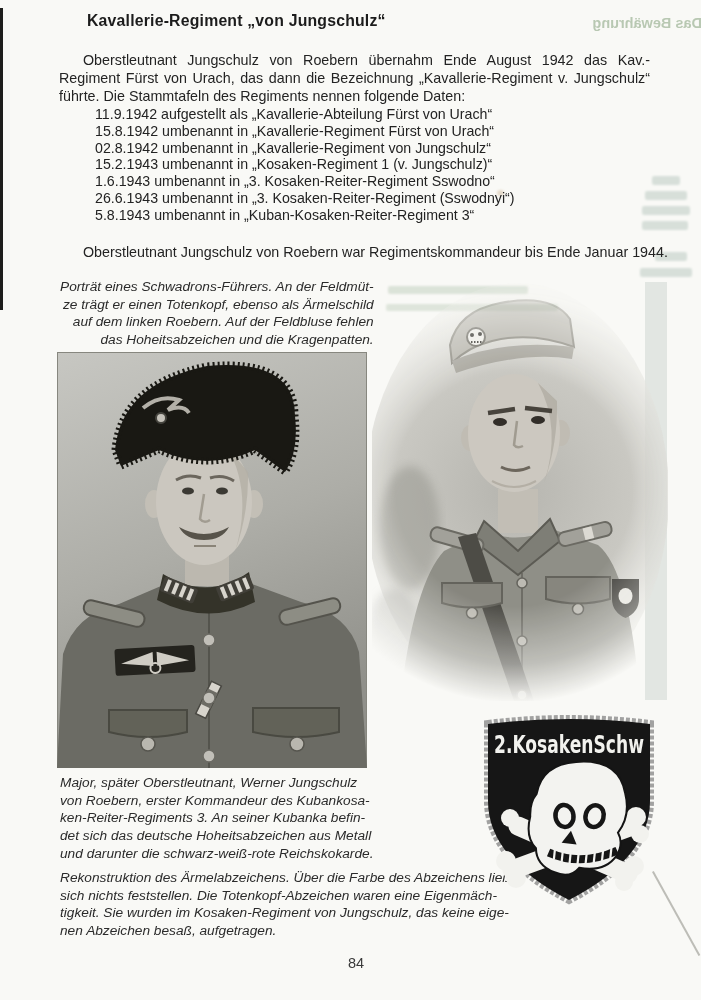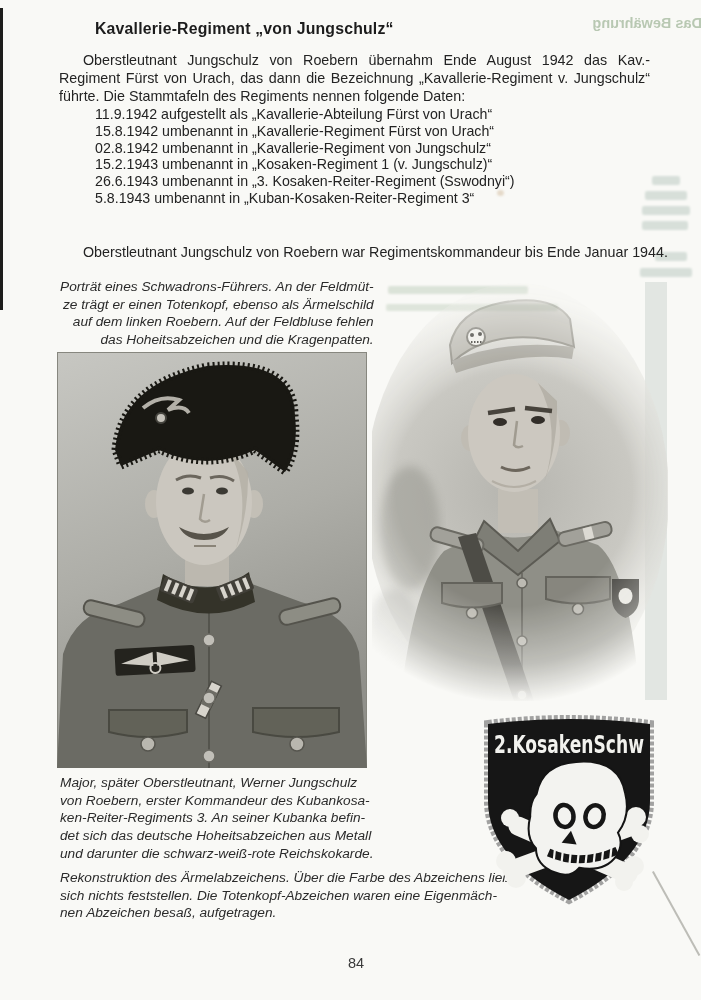--- a/index.html
+++ b/index.html
@@ -25,21 +25,21 @@
   .g5{left:655px;top:252px;width:32px;}
   .g6{left:640px;top:268px;width:52px;}
   .g7{left:388px;top:286px;width:140px;height:8px;background:#d2dccf;}
   .g8{left:386px;top:304px;width:172px;height:7px;background:#d6dfd3;}
   .stain{position:absolute;border-radius:50%;filter:blur(1px);}
   .s1{left:584px;top:545px;width:10px;height:7px;background:#c9a87c;opacity:.55;}
   .s2{left:599px;top:554px;width:6px;height:5px;background:#c2a077;opacity:.5;}
   .s3{left:497px;top:190px;width:7px;height:6px;background:#cdb493;opacity:.45;}
   .fold-line{position:absolute;left:652px;top:872px;width:1.5px;height:96px;background:#bdbdb7;transform:rotate(-29deg);transform-origin:top left;}
   
-  .title{position:absolute;left:87px;top:12px;margin:8px;font-size:15.8px;font-weight:bold;letter-spacing:.2px;color:#1c1c1c;}
+  .title{position:absolute;left:87px;top:12px;margin:0;font-size:15.8px;font-weight:bold;letter-spacing:.2px;color:#1c1c1c;}
   .body-par{position:absolute;margin:0;font-size:14.3px;line-height:18px;text-align:justify;text-align-last:left;color:#232323;}
   .p1{left:59px;top:51px;width:591px;text-indent:24px;}
   .p2{left:59px;top:243px;width:591px;text-indent:24px;text-align:left;white-space:nowrap;}
   .timeline{position:absolute;left:95px;top:106px;font-size:14.2px;line-height:16.8px;color:#232323;}
   .timeline div{white-space:nowrap;}
   .caption{position:absolute;font-style:italic;font-size:13.7px;line-height:17.7px;color:#2b2b2b;}
   .caption div{white-space:nowrap;}
   .cap1{left:60px;top:278px;text-align:right;}
   .cap2{left:60px;top:774px;}
   .cap3{left:60px;top:869px;}
@@ -71,20 +71,21 @@
   <div class="fold-line"></div>
 
   <h1 class="title">Kavallerie-Regiment „von Jungschulz“</h1>
   <p class="body-par p1">Oberstleutnant Jungschulz von Roebern übernahm Ende August 1942 das Kav.-Regiment Fürst von Urach, das dann die Bezeichnung „Kavallerie-Regiment v. Jungschulz“ führte. Die Stammtafeln des Regiments nennen folgende Daten:</p>
 
   <div class="timeline">
     <div>11.9.1942 aufgestellt als „Kavallerie-Abteilung Fürst von Urach“</div>
     <div>15.8.1942 umbenannt in „Kavallerie-Regiment Fürst von Urach“</div>
     <div>02.8.1942 umbenannt in „Kavallerie-Regiment von Jungschulz“</div>
     <div>15.2.1943 umbenannt in „Kosaken-Regiment 1 (v. Jungschulz)“</div>
+    <div>1.6.1943 umbenannt in „3. Kosaken-Reiter-Regiment Sswodno“</div>
     <div>26.6.1943 umbenannt in „3. Kosaken-Reiter-Regiment (Sswodnyi“)</div>
     <div>5.8.1943 umbenannt in „Kuban-Kosaken-Reiter-Regiment 3“</div>
   </div>
 
   <p class="body-par p2">Oberstleutnant Jungschulz von Roebern war Regimentskommandeur bis Ende Januar 1944.</p>
 
   <div class="caption cap1">
     <div>Porträt eines Schwadrons-Führers. An der Feldmüt-</div>
     <div>ze trägt er einen Totenkopf, ebenso als Ärmelschild</div>
     <div>auf dem linken Roebern. Auf der Feldbluse fehlen</div>
@@ -249,20 +250,21 @@
     <div>Major, später Oberstleutnant, Werner Jungschulz</div>
     <div>von Roebern, erster Kommandeur des Kubankosa-</div>
     <div>ken-Reiter-Regiments 3. An seiner Kubanka befin-</div>
     <div>det sich das deutsche Hoheitsabzeichen aus Metall</div>
     <div>und darunter die schwarz-weiß-rote Reichskokarde.</div>
   </div>
 
   <div class="caption cap3">
     <div>Rekonstruktion des Ärmelabzeichens. Über die Farbe des Abzeichens ließ</div>
     <div>sich nichts feststellen. Die Totenkopf-Abzeichen waren eine Eigenmäch-</div>
+    <div>tigkeit. Sie wurden im Kosaken-Regiment von Jungschulz, das keine eige-</div>
     <div>nen Abzeichen besaß, aufgetragen.</div>
   </div>
 
   <figure class="shield-fig">
     <svg width="194" height="202" viewBox="0 0 194 202">
       <path d="M16,18 Q97,8 178,18 L178,95 Q178,152 97,194 Q16,152 16,95 Z" fill="none" stroke="#989898" stroke-width="8" stroke-dasharray="4,2" opacity=".9"></path>
       <path d="M16,18 Q97,8 178,18 L178,95 Q178,152 97,194 Q16,152 16,95 Z" fill="#161616"></path>
       <text x="97" y="47" text-anchor="middle" textLength="150" lengthAdjust="spacingAndGlyphs" font-family="DejaVu Sans, sans-serif" font-size="25" font-weight="bold" fill="#f2f2ee">2.KosakenSchw</text>
       <g>
 

